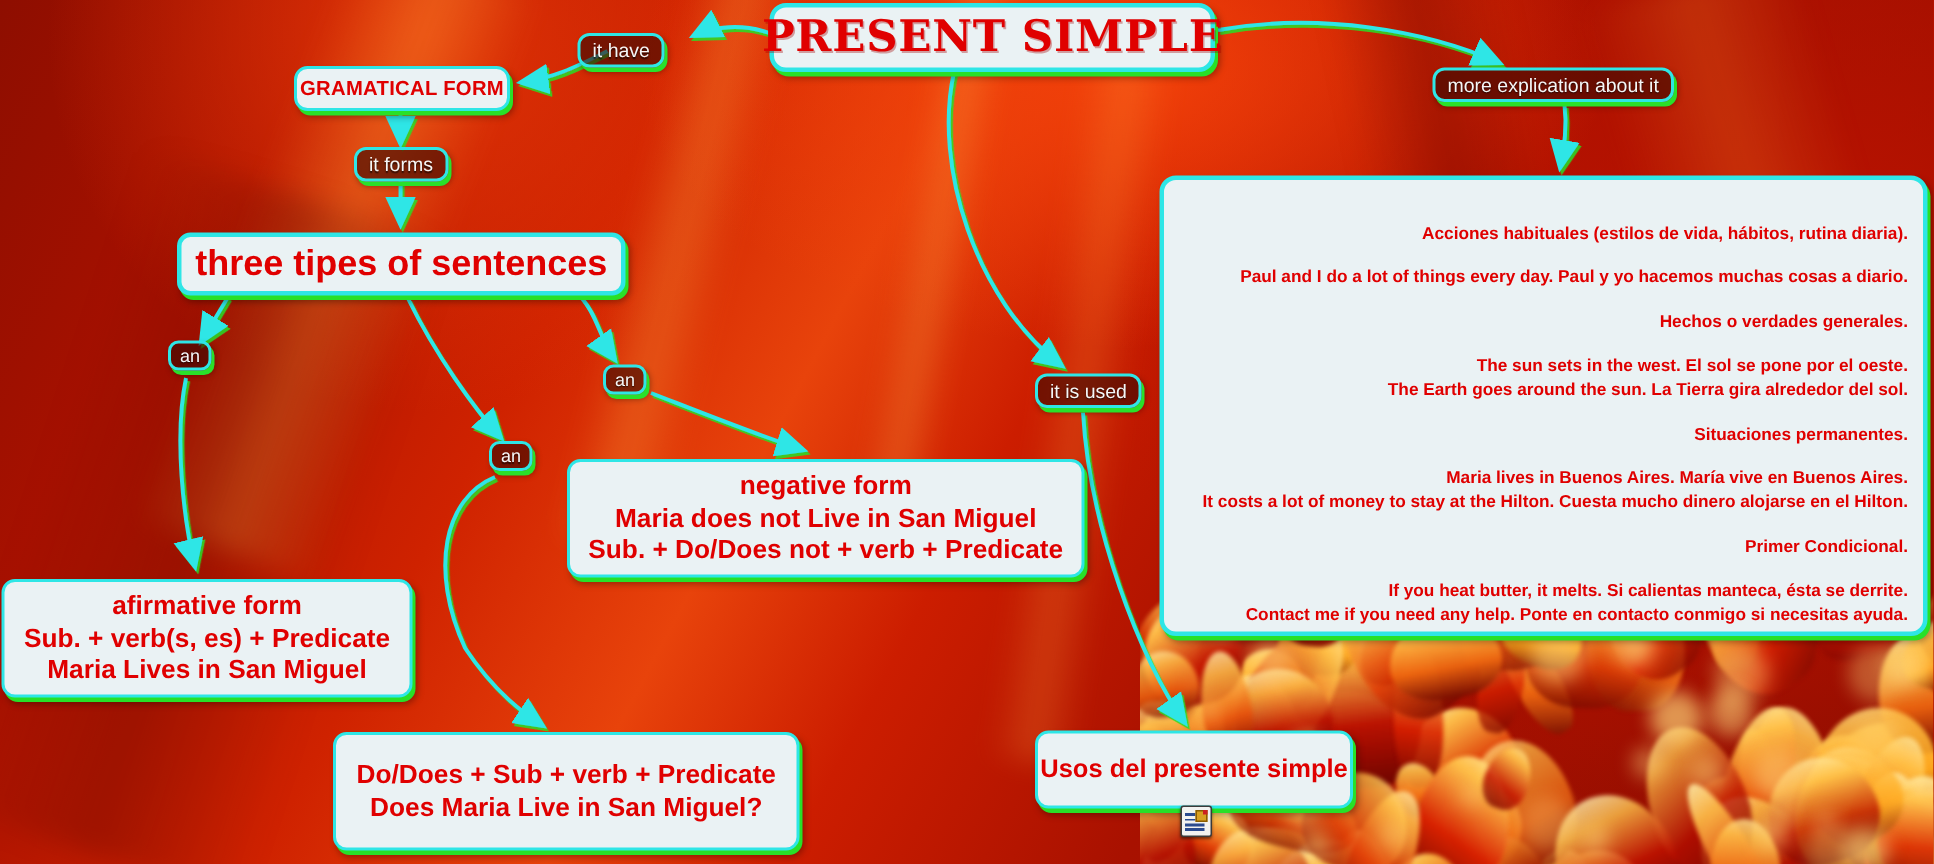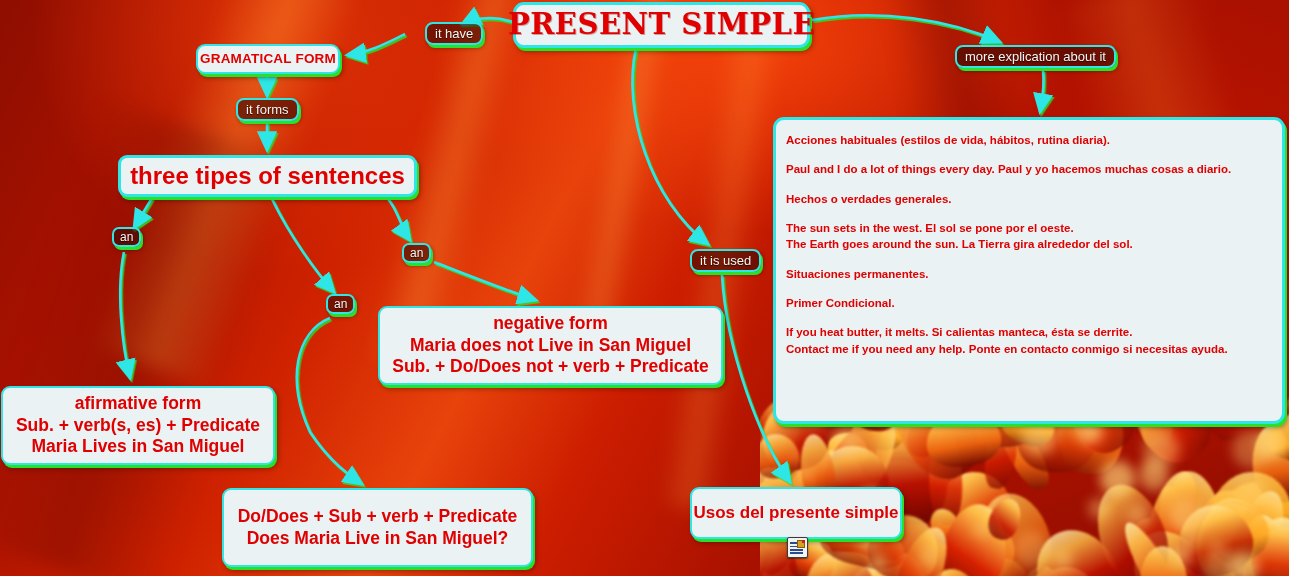--- a/index.html
+++ b/index.html
@@ -74,28 +74,28 @@
   }
   #n-gram{left:196px;top:44px;width:144px;height:30px;font-size:13.5px;letter-spacing:.2px;}
   #n-three{left:118px;top:155px;width:299px;height:42px;font-size:24px;border-width:3px;}
   #n-aff{left:1px;top:386px;width:274px;height:79px;font-size:17.5px;}
   #n-neg{left:378px;top:306px;width:345px;height:79px;font-size:17.5px;}
   #n-int{left:222px;top:488px;width:311px;height:79px;font-size:17.5px;}
   #n-usos{left:690px;top:487px;width:212px;height:52px;font-size:17px;}
   #n-panel{
     left:773px;top:117px;width:512px;height:307px;
     border-radius:11px;border-width:3px;
-    display:block;padding:12px 10px 10px 10px;
-    font-size:11.5px;text-align:left;line-height:1.42;
+    display:block;padding:28px 10px 10px 10px;
+    font-size:11.5px;text-align:right;line-height:1.42;
   }
   #n-panel .blk{margin:0 0 13px 0;}
   #n-panel .blk:last-child{margin-bottom:0;}
   #n-panel .ln{display:block;white-space:nowrap;}
   
-  #p-ithave{left:425px;top:22px;}
+  #p-ithave{left:385px;top:22px;}
   #p-more{left:955px;top:45px;}
   #p-itforms{left:236px;top:98px;}
   #p-isused{left:690px;top:249px;}
   #p-an1{left:112px;top:227px;}
   #p-an2{left:402px;top:243px;}
   #p-an3{left:326px;top:294px;}
   
   .note-icon{
     position:absolute;left:787px;top:537px;width:19px;height:19px;
     background:#f2f2f0;border:1px solid #3a3a3a;border-radius:2px;
@@ -339,20 +339,24 @@
       <span class="ln">Hechos o verdades generales.</span>
     </div>
     <div class="blk">
       <span class="ln">The sun sets in the west. El sol se pone por el oeste.</span>
       <span class="ln">The Earth goes around the sun. La Tierra gira alrededor del sol.</span>
     </div>
     <div class="blk">
       <span class="ln">Situaciones permanentes.</span>
     </div>
     <div class="blk">
+      <span class="ln">Maria lives in Buenos Aires. María vive en Buenos Aires.</span>
+      <span class="ln">It costs a lot of money to stay at the Hilton. Cuesta mucho dinero alojarse en el Hilton.</span>
+    </div>
+    <div class="blk">
       <span class="ln">Primer Condicional.</span>
     </div>
     <div class="blk">
       <span class="ln">If you heat butter, it melts. Si calientas manteca, ésta se derrite.</span>
       <span class="ln">Contact me if you need any help. Ponte en contacto conmigo si necesitas ayuda.</span>
     </div>
   </div>
 
   <div class="pill" id="p-ithave">
     <span>it have</span>

